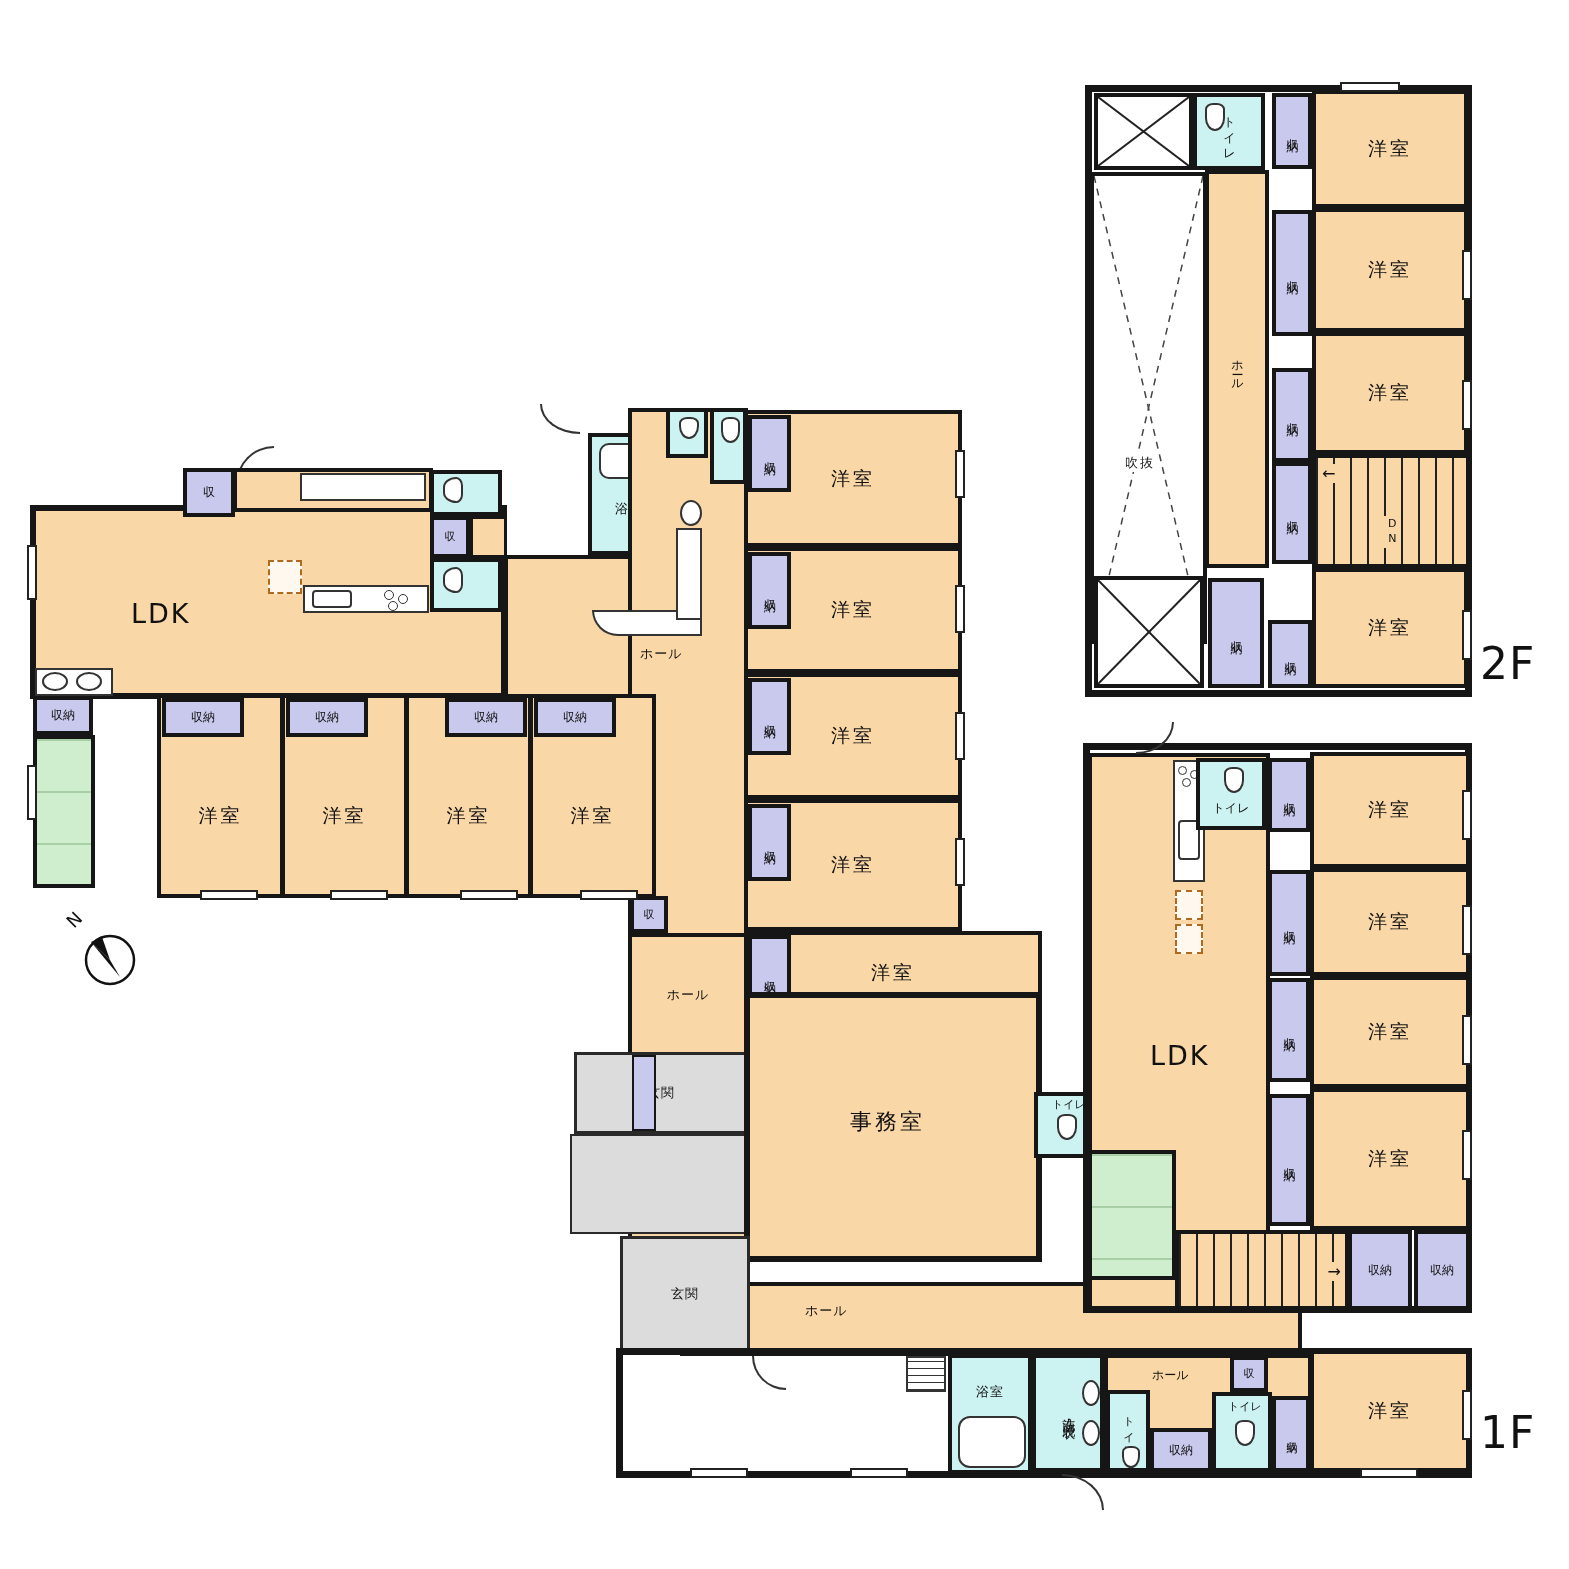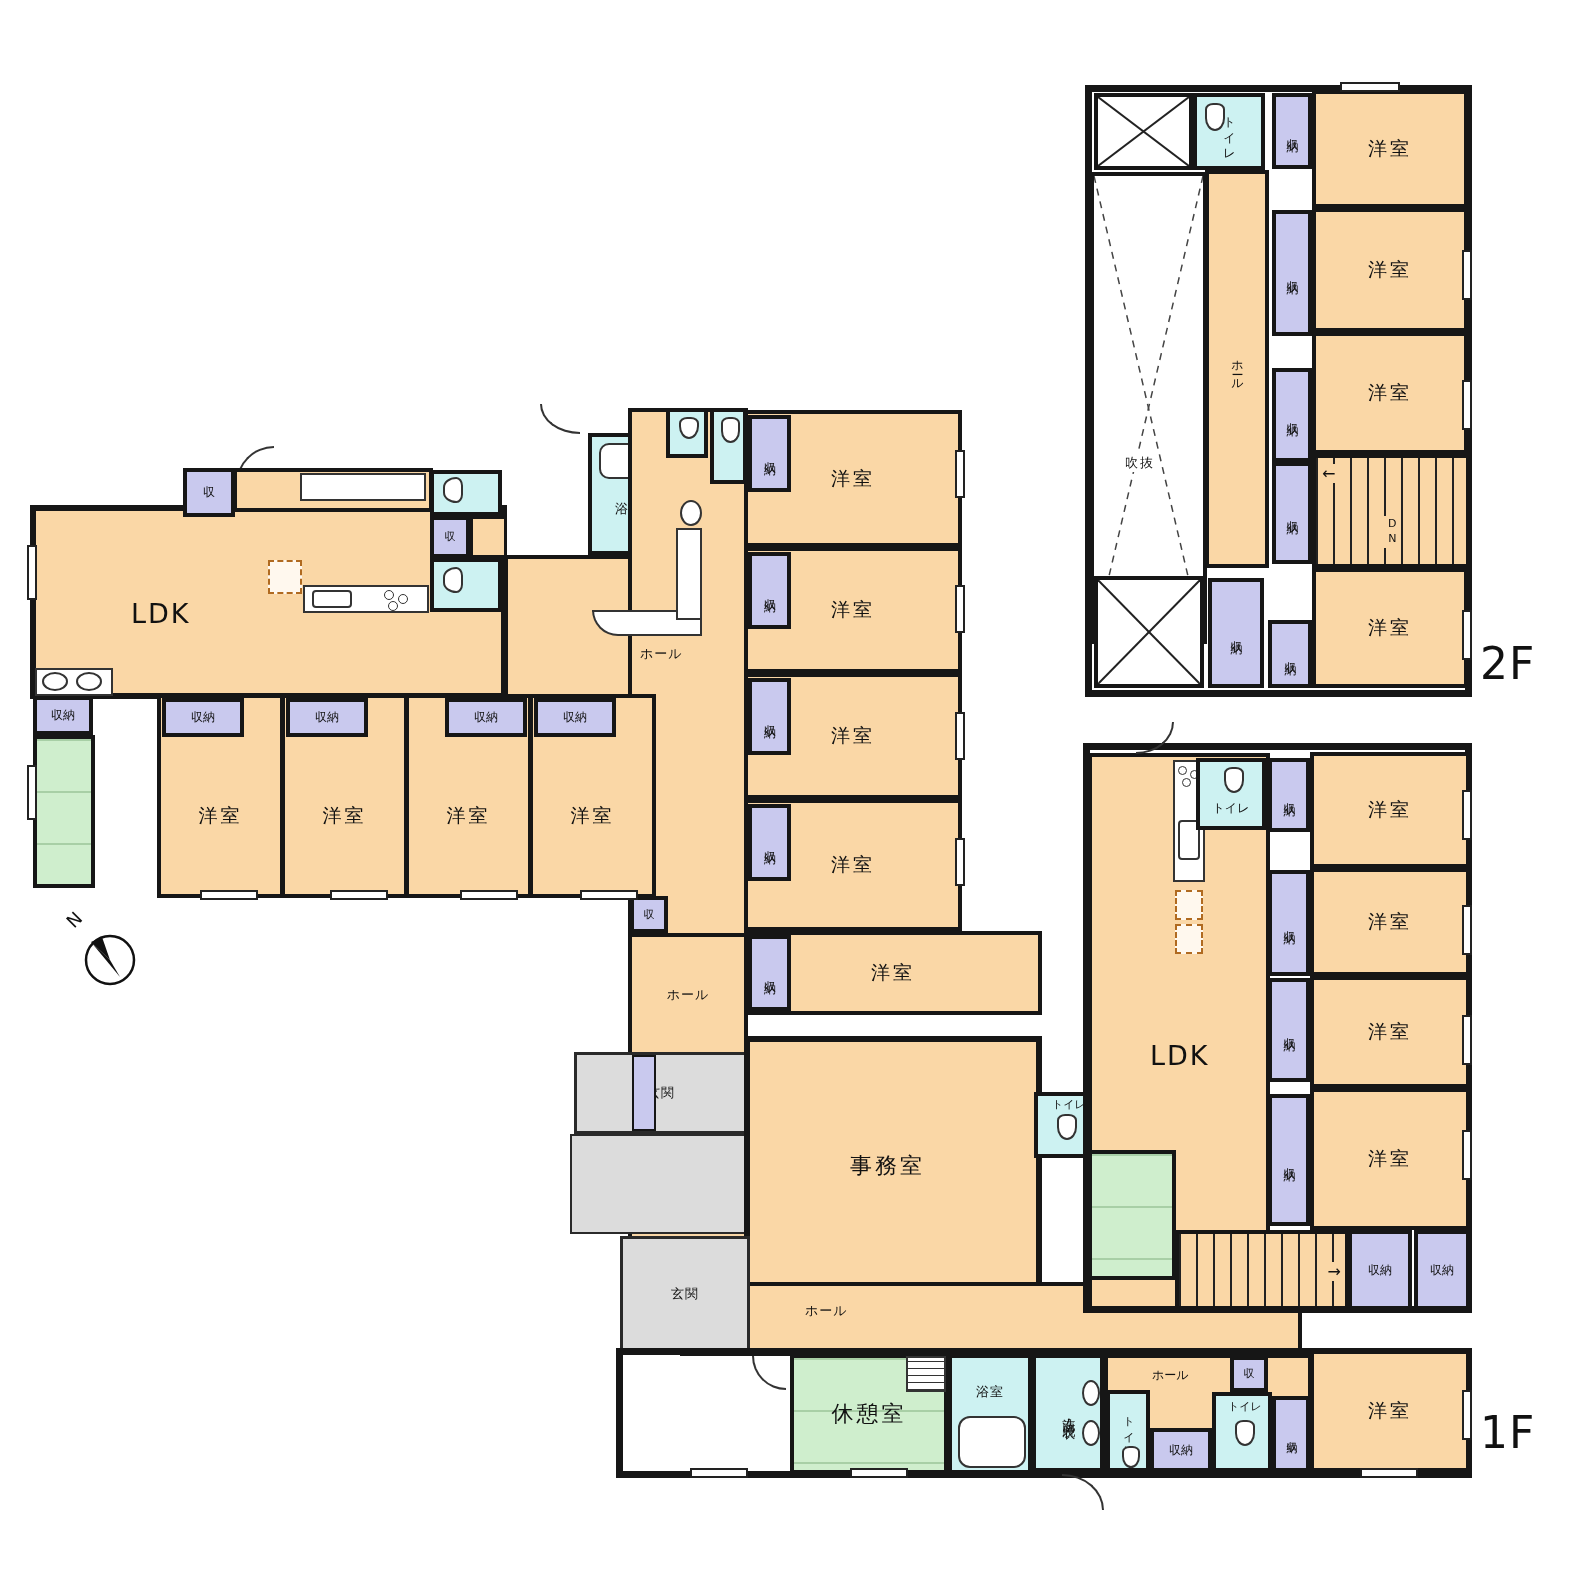--- a/index.html
+++ b/index.html
@@ -244,21 +244,21 @@
   <div class="abs r room" style="left:628px;top:933px;width:120px;height:124px;">
     <span class="lbl s13">ホール</span>
   </div>
 
   <div class="abs gy room" style="left:574px;top:1052px;width:174px;height:82px;">
     <span class="lbl s13">玄関</span>
   </div>
   <div class="abs" style="left:632px;top:1055px;width:24px;height:76px;background:#c9c9ee;border:2px solid #161616;box-sizing:border-box;position:absolute;"></div>
   <div class="abs gy" style="left:570px;top:1134px;width:180px;height:100px;border-width:2px;"></div>
 
-  <div class="abs r" style="left:744px;top:1036px;width:298px;height:270px;border-width:6px;padding-left:48px;">
+  <div class="abs r" style="left:744px;top:992px;width:298px;height:270px;border-width:6px;padding-left:48px;">
     <span class="abs lbl s22" style="left:100px;top:110px;">事務室</span>
   </div>
   <div class="abs c room" style="left:1034px;top:1092px;width:58px;height:66px;">
     <span class="abs lbl s11" style="left:14px;top:2px;">トイレ</span>
     <div class="abs wc" style="left:19px;top:18px;width:20px;height:26px;"></div>
   </div>
 
   <div class="abs r" style="left:680px;top:1282px;width:622px;height:74px;"></div>
   <span class="abs lbl s13" style="left:805px;top:1303px;">ホール</span>
   <div class="abs gy room" style="left:620px;top:1236px;width:130px;height:116px;">
@@ -320,23 +320,20 @@
     <span class="lbl s12">収納</span>
   </div>
   <div class="abs p room" style="left:1414px;top:1230px;width:56px;height:80px;">
     <span class="lbl s12">収納</span>
   </div>
 
   <div class="abs outline" style="left:616px;top:1348px;width:856px;height:130px;"></div>
 
   <div class="abs arc" style="left:752px;top:1356px;width:34px;height:34px;border-radius:0 0 0 100%;border-top:0;border-bottom:2px solid #333;"></div>
 
-  <div class="abs g room" style="left:790px;top:1354px;width:158px;height:120px;">
-    <span class="lbl s22">休憩室</span>
-  </div>
   <div class="abs hatch" style="left:906px;top:1356px;width:40px;height:36px;"></div>
 
   <div class="abs c room" style="left:948px;top:1354px;width:84px;height:120px;">
     <span class="lbl s13" style="margin-bottom:44px;">浴室</span>
     <div class="abs fixture" style="left:6px;top:58px;width:68px;height:52px;border-radius:12px;"></div>
   </div>
 
   <div class="abs c room" style="left:1032px;top:1354px;width:72px;height:118px;">
     <span class="lbl s13 vert">洗面・脱衣</span>
     <div class="abs oval" style="left:46px;top:22px;width:18px;height:26px;"></div>

